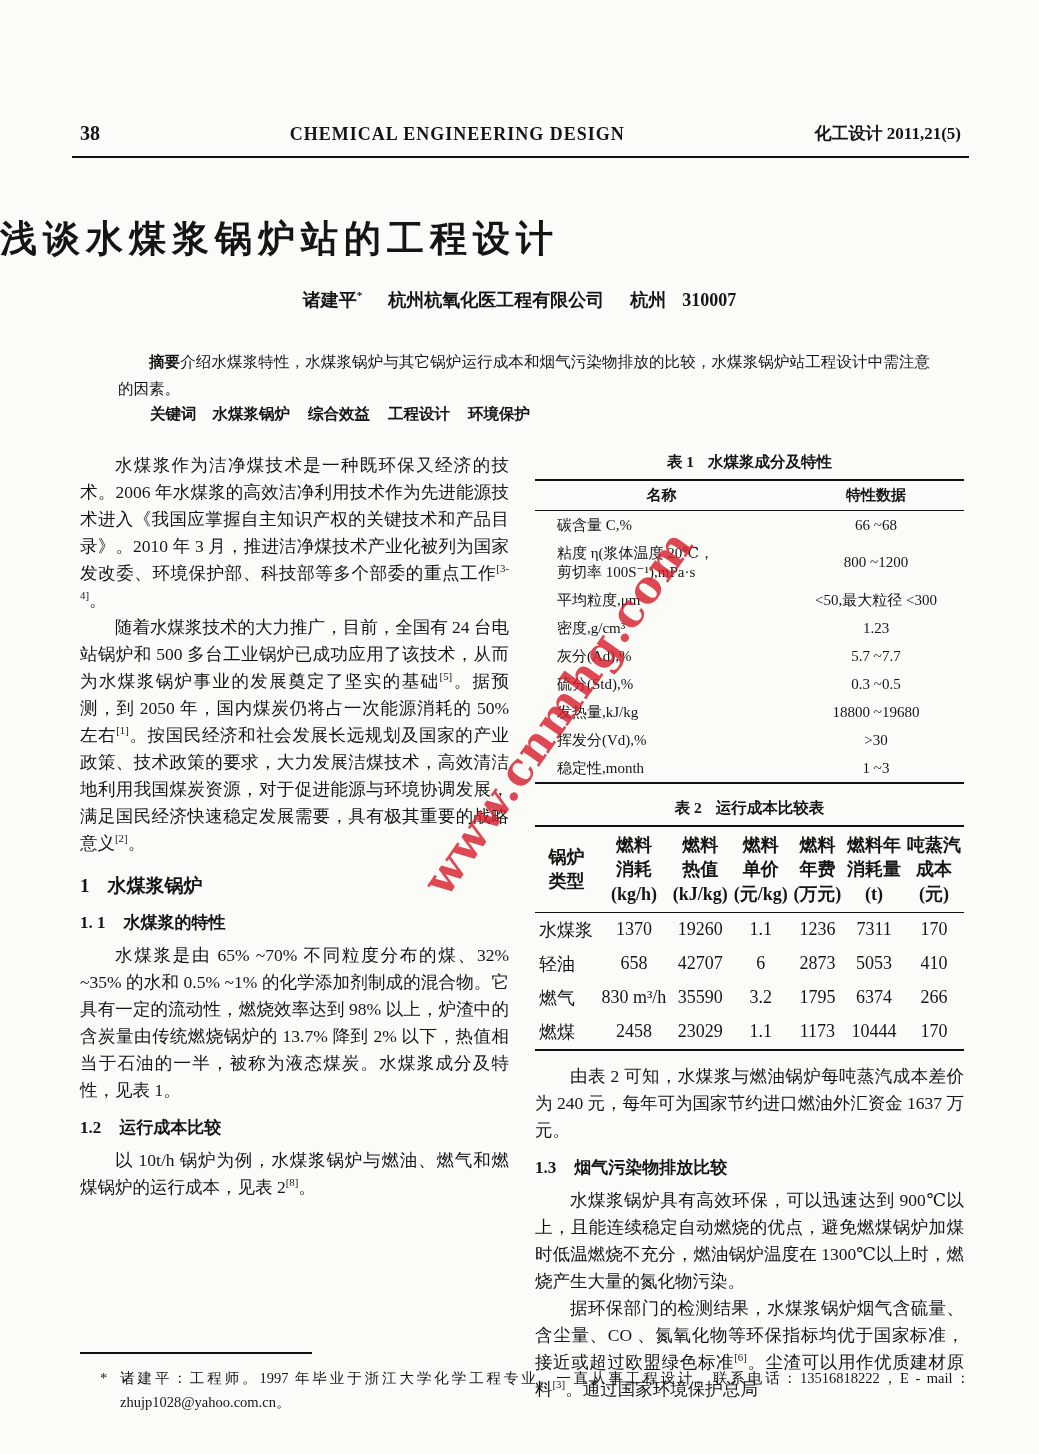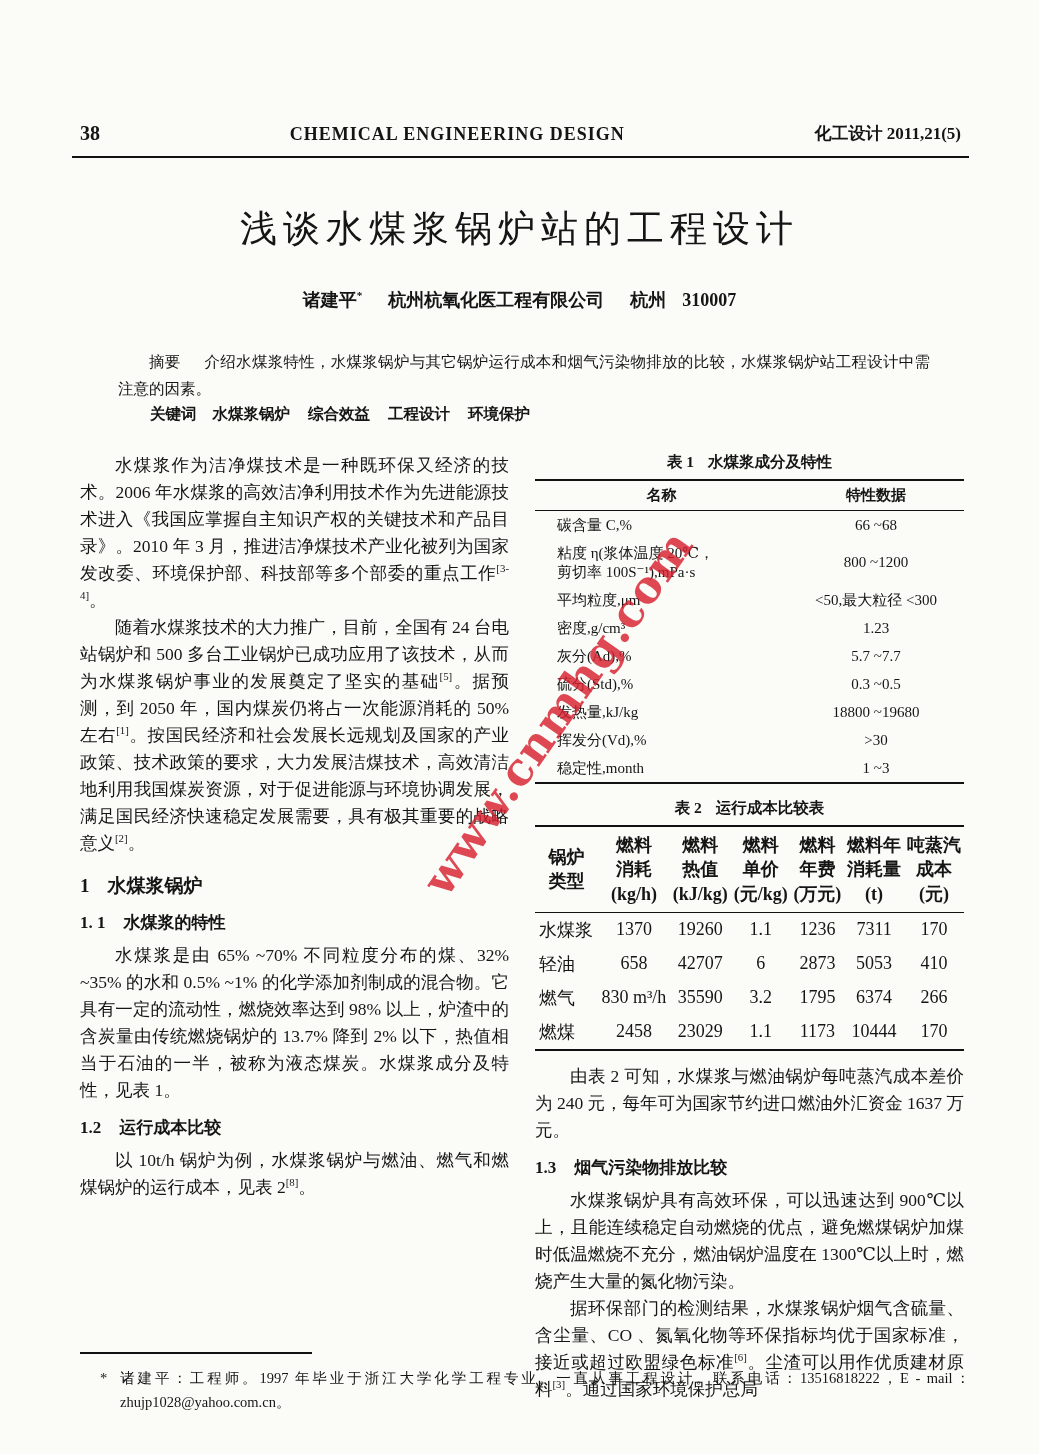--- a/index.html
+++ b/index.html
@@ -18,37 +18,37 @@
     position:absolute;top:122px;left:80px;right:78px;
     display:flex;justify-content:space-between;align-items:flex-end;
   }
   .page-num{font-size:20px;font-weight:bold;}
   .journal-en{font-size:18px;font-weight:bold;letter-spacing:1px;font-family:"Liberation Serif",serif;}
   .journal-cn{font-size:17px;font-weight:bold;}
   .head-rule{position:absolute;top:156px;left:72px;right:70px;height:0;border-top:2.5px solid #111;}
 
   
   .article-title{
-    position:absolute;top:204px;left:0;right:0;
-    text-align:center;font-size:37px;font-weight:normal;letter-spacing:6px;
+    position:absolute;top:214px;left:0;right:0;
+    font-size:37px;font-weight:bold;letter-spacing:6px;
   }
   .author-line{
     position:absolute;top:288px;left:0;right:0;
     text-align:center;font-size:18px;font-weight:bold;
   }
   .author-line .gap{display:inline-block;width:26px;}
   .author-line .gap-sm{display:inline-block;width:16px;}
   sup{font-size:0.62em;line-height:0;}
 
   
   .abstract{
     position:absolute;top:348px;left:118px;width:812px;
     font-size:15.5px;line-height:27px;text-align:justify;text-indent:2em;
   }
-  .abstract .label{font-weight:normal;margin-right:24px;}
+  .abstract .label{font-weight:bold;margin-right:0;}
   .keywords{
     position:absolute;top:404px;left:150px;width:780px;
     font-size:15.5px;font-weight:bold;
   }
   .keywords .label{margin-right:16px;}
   .keywords .kw{margin-right:18px;}
 
   
   .columns{position:absolute;top:452px;left:80px;width:884px;display:flex;gap:26px;}
   .col{width:429px;}

